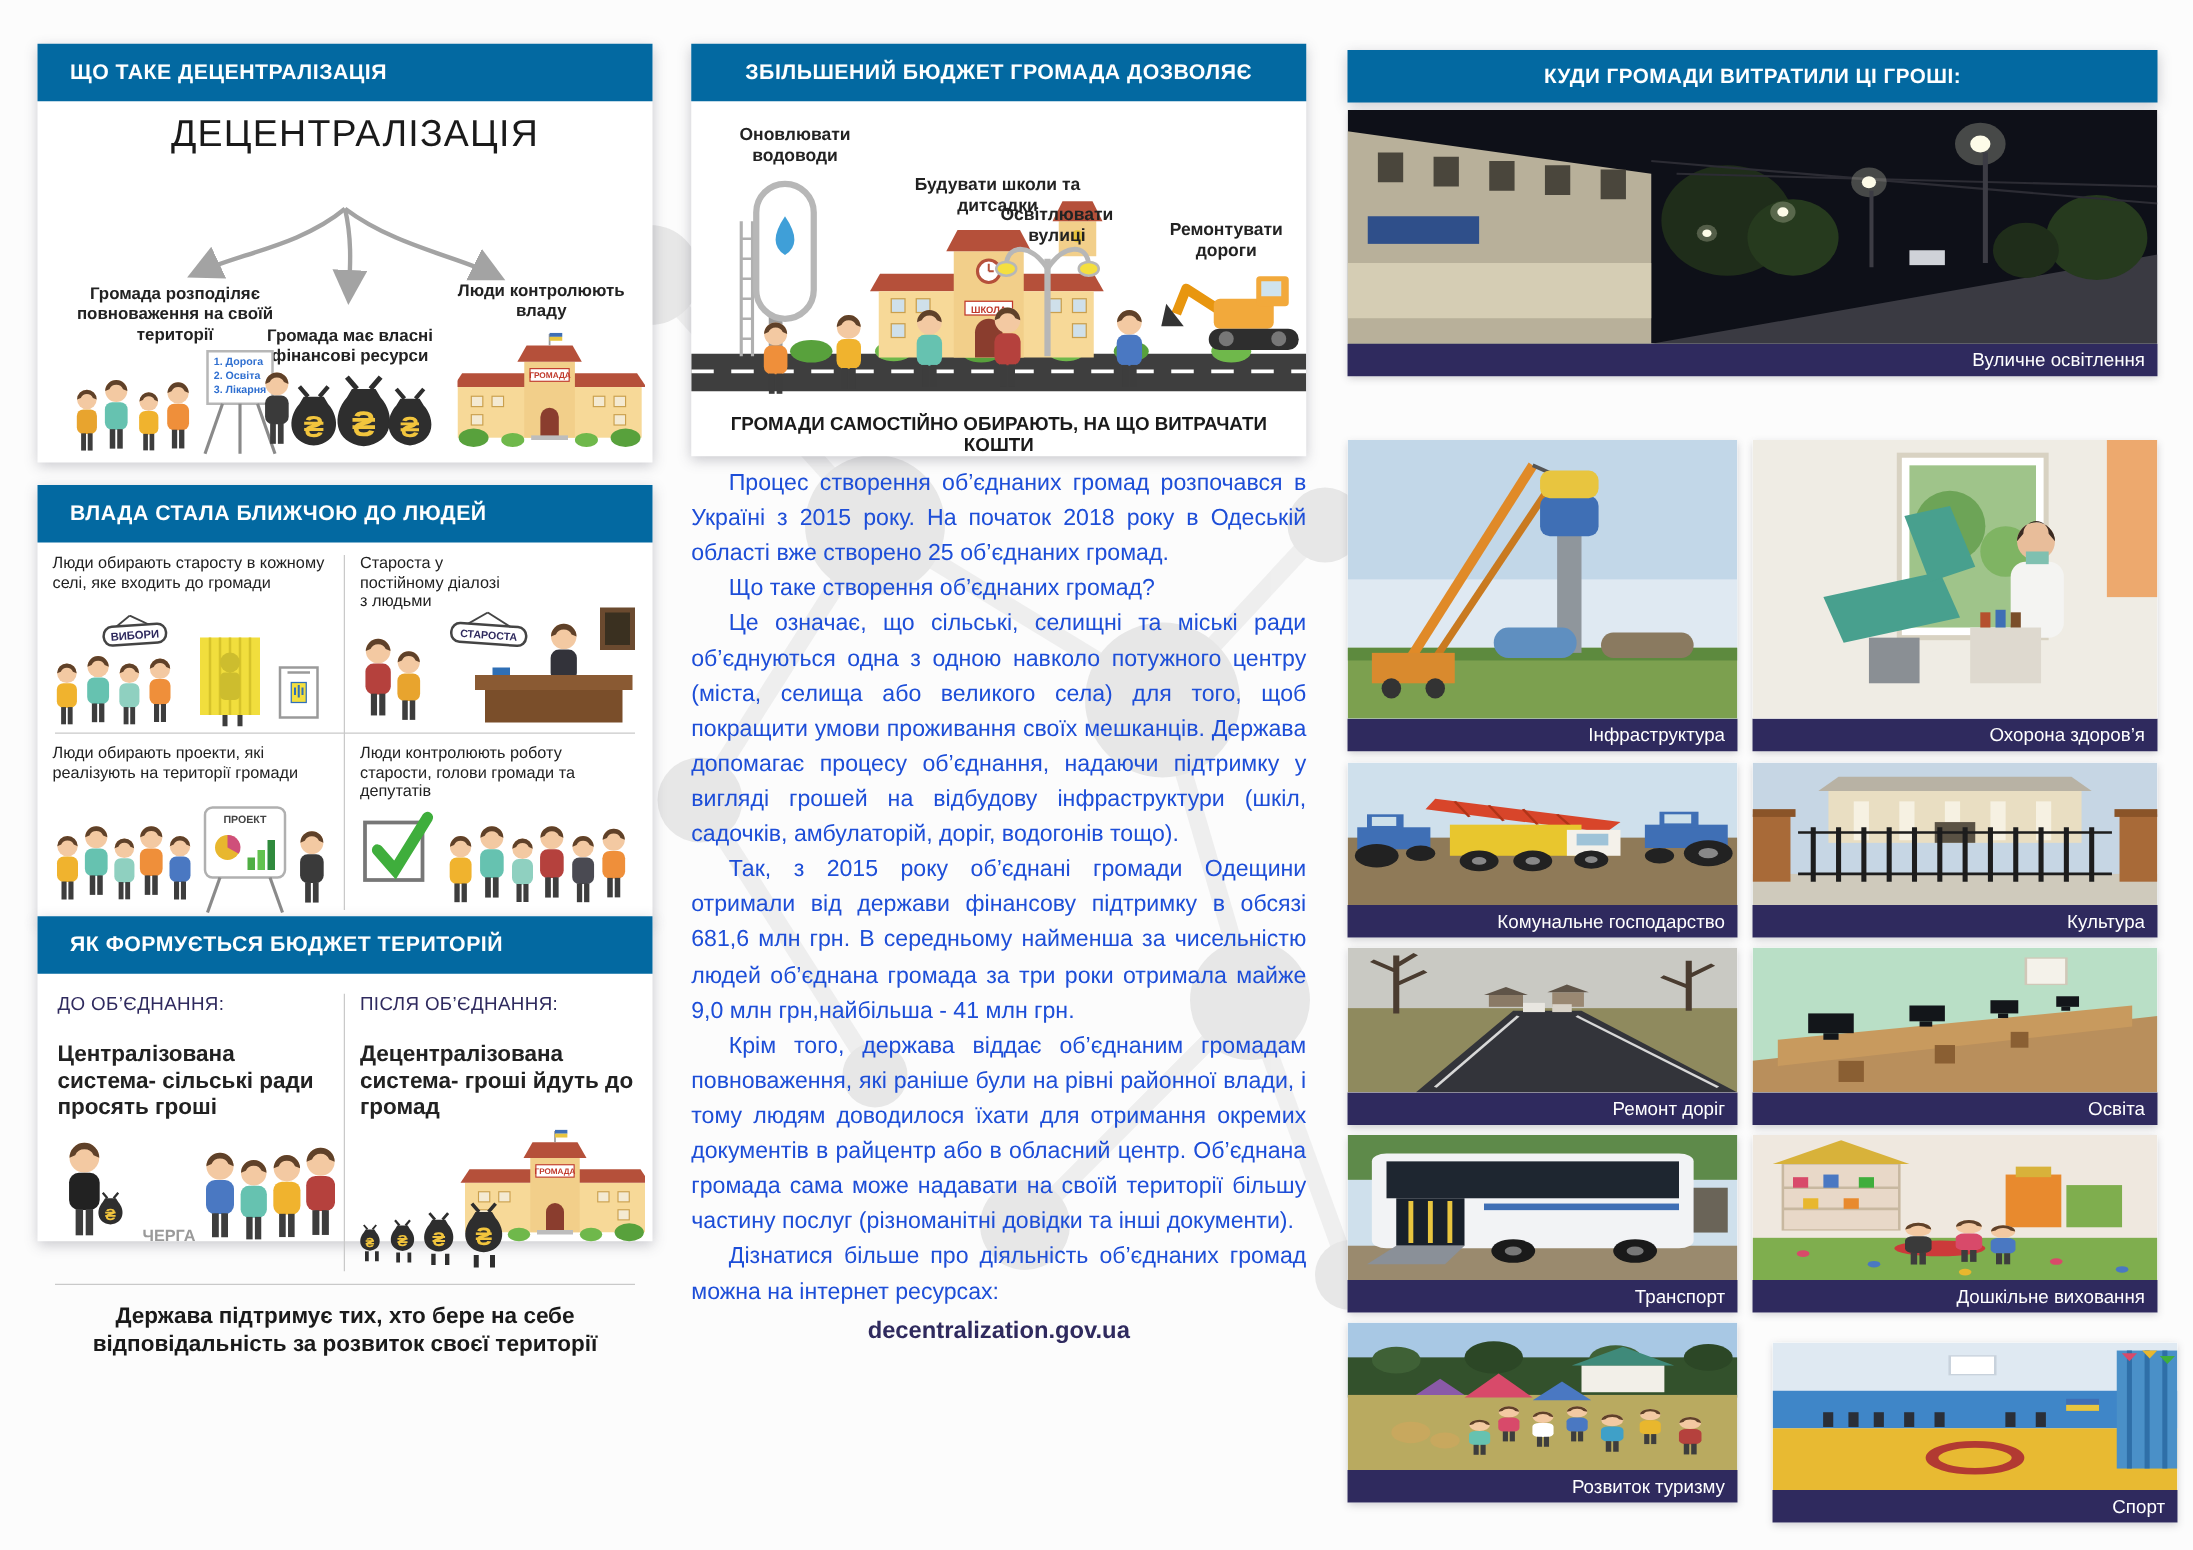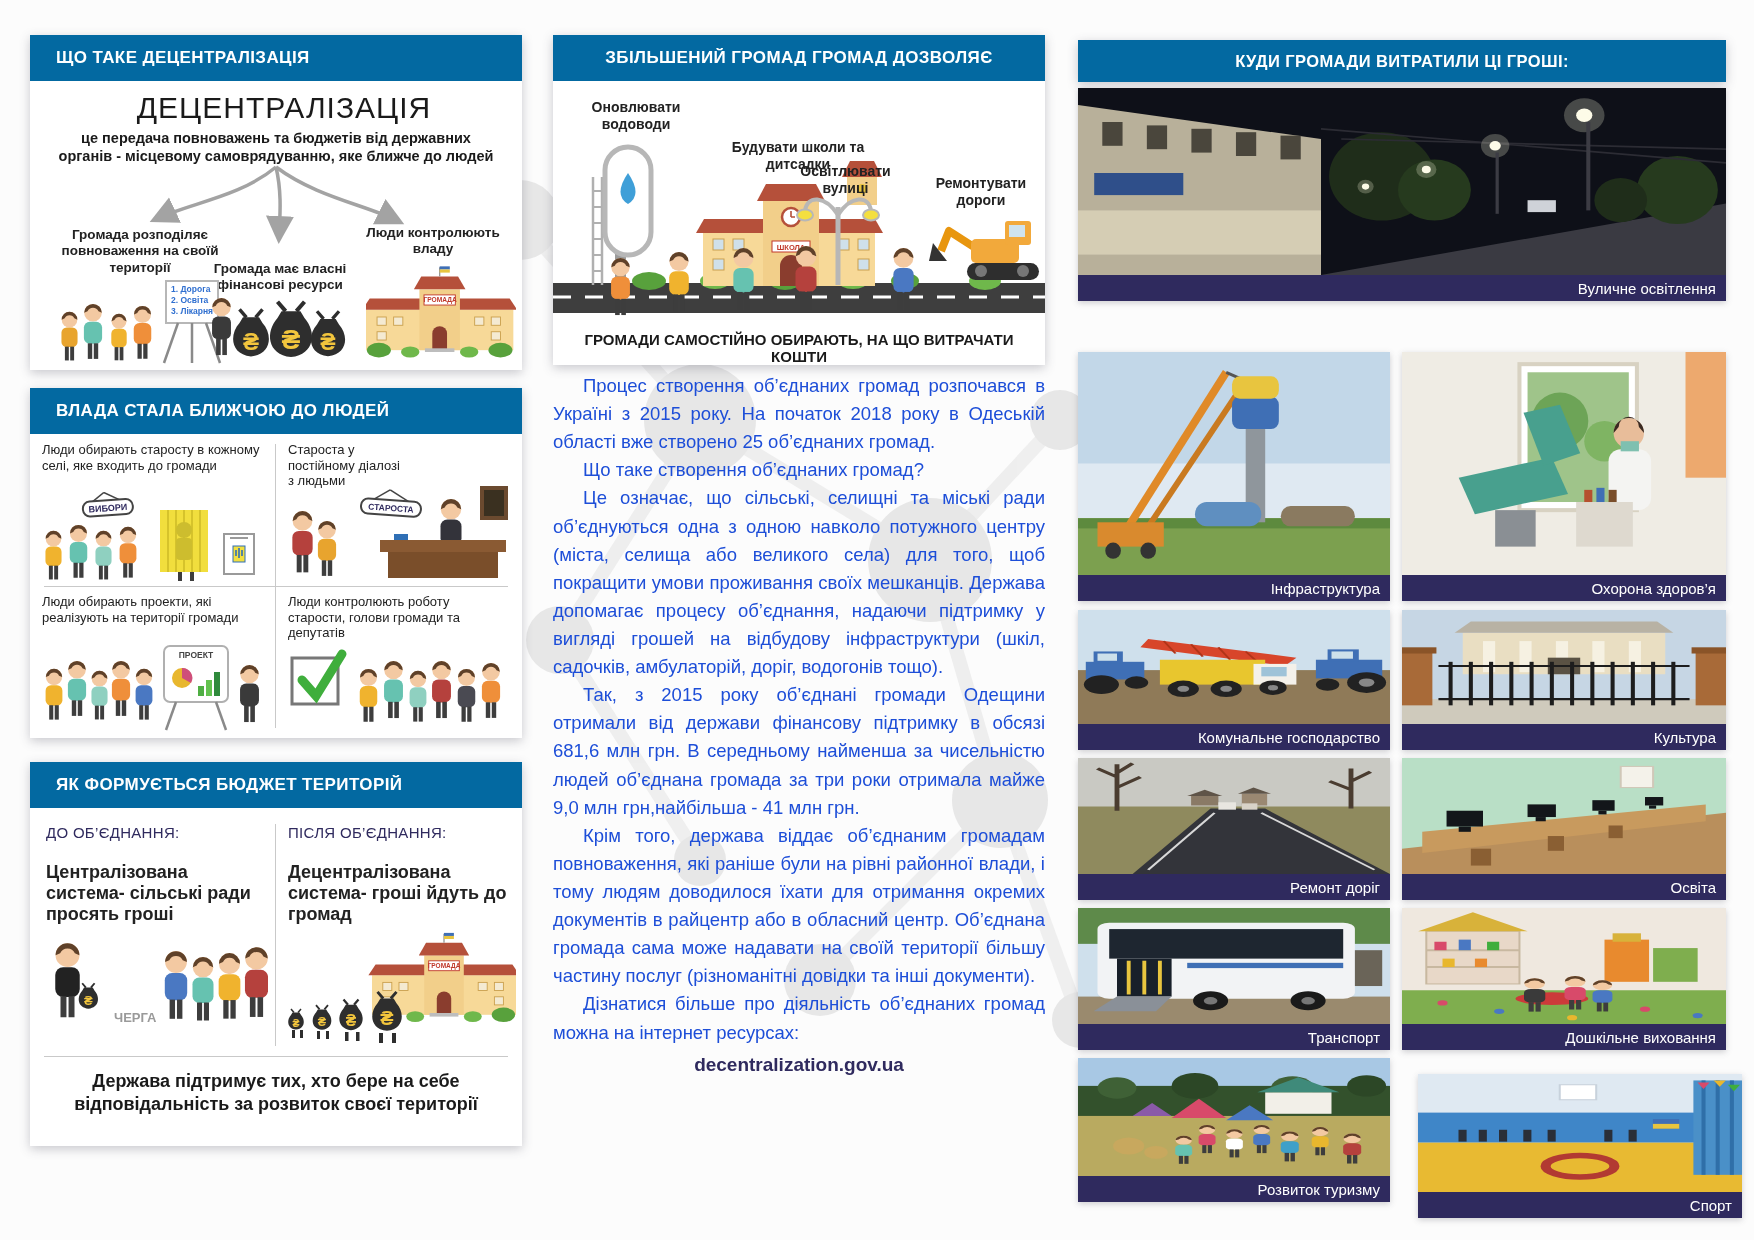--- a/index.html
+++ b/index.html
@@ -96,21 +96,20 @@
       <circle cx="1000" cy="800" r="48"></circle>
     <circle cx="820" cy="980" r="36"></circle>
       <circle cx="1080" cy="1020" r="28"></circle>
     <circle cx="700" cy="860" r="26"></circle>
   </g>
 </svg>
 
 <section class="card" style="left:30px;top:35px;width:492px;height:335px">
   <div class="hbar">ЩО ТАКЕ ДЕЦЕНТРАЛІЗАЦІЯ</div>
   <div class="abs ctr" style="left:16px;right:0;top:56px;font-size:30px;font-weight:400;letter-spacing:1px">ДЕЦЕНТРАЛІЗАЦІЯ</div>
-  <div class="abs ctr b" style="left:26px;width:440px;top:94px;font-size:14.5px;line-height:1.25">це передача повноважень та бюджетів від державних органів - місцевому самоврядуванню, яке ближче до людей</div>
   <svg class="abs" style="left:0;top:128px" width="492" height="86">
     <path d="M246 4 C210 34 160 40 126 56" stroke="#a3a3a3" stroke-width="3.5" fill="none" marker-end="url(#ah)"></path>
     <path d="M246 4 C252 30 250 52 249 74" stroke="#a3a3a3" stroke-width="3.5" fill="none" marker-end="url(#ah)"></path>
     <path d="M246 4 C286 34 336 42 368 58" stroke="#a3a3a3" stroke-width="3.5" fill="none" marker-end="url(#ah)"></path>
   </svg>
   <div class="abs branch" style="left:24px;top:192px;width:172px">Громада розподіляє повноваження на своїй території</div>
   <div class="abs branch" style="left:330px;top:190px;width:146px">Люди контролюють владу</div>
   <div class="abs branch" style="left:160px;top:226px;width:180px">Громада має власні фінансові ресурси</div>
   <svg class="abs" style="left:28px;top:240px" width="180" height="92" viewBox="0 0 180 92">
     <rect x="108" y="6" width="52" height="42" fill="#fff" stroke="#b7b7b7" stroke-width="2"></rect>
@@ -215,21 +214,21 @@
     <path d="M18 36 L32 52 L58 10" stroke="#3fae3c" stroke-width="9" fill="none" stroke-linecap="round"></path>
     <use href="#prs" transform="translate(72,24) scale(1.25)" style="color:#f0b32e"></use>
     <use href="#prs" transform="translate(96,16) scale(1.35)" style="color:#66c2b0"></use>
     <use href="#prs" transform="translate(122,26) scale(1.2)" style="color:#8fd0c0"></use>
     <use href="#prs" transform="translate(144,16) scale(1.35)" style="color:#b5413d"></use>
     <use href="#prs" transform="translate(170,24) scale(1.25)" style="color:#4a4a52"></use>
     <use href="#prs" transform="translate(194,18) scale(1.3)" style="color:#ef8f3a"></use>
   </svg>
 </section>
 
-<section class="card" style="left:30px;top:762px;width:492px;height:384px">
+<section class="card" style="left:30px;top:733px;width:492px;height:260px">
   <div class="hbar">ЯК ФОРМУЄТЬСЯ БЮДЖЕТ ТЕРИТОРІЙ</div>
   <div class="divline" style="left:245px;top:62px;width:1px;height:222px"></div>
   <div class="divline" style="left:14px;top:294px;width:464px;height:1px"></div>
 
   <div class="abs p3label" style="left:16px;top:62px">ДО ОБ’ЄДНАННЯ:</div>
   <div class="abs p3title" style="left:16px;top:86px;width:222px">Централізована система- сільські ради просять гроші</div>
   <svg class="abs" style="left:12px;top:168px" width="226" height="118" viewBox="0 0 226 118">
     <use href="#prs" transform="translate(8,12) scale(1.75)" style="color:#222"></use>
     <use href="#bag" transform="translate(34,52) scale(0.62)"></use>
     <text x="72" y="92" font-size="13" font-weight="bold" fill="#9a9a9a">ЧЕРГА</text>
@@ -257,21 +256,21 @@
       <use href="#bag" transform="translate(84,66) scale(0.95)"></use>
       <rect x="95" y="109" width="4" height="10" fill="#2e2e2e"></rect>
         <rect x="108" y="109" width="4" height="10" fill="#2e2e2e"></rect>
     </g>
   </svg>
 
   <div class="abs ctr b" style="left:26px;top:308px;width:440px;font-size:18px;line-height:1.3">Держава підтримує тих, хто бере на себе відповідальність за розвиток своєї території</div>
 </section>
 
 <section class="card" style="left:553px;top:35px;width:492px;height:330px">
-  <div class="hbar center">ЗБІЛЬШЕНИЙ ГРОМАД ГРОМАД ДОЗВОЛЯЄ</div>
+  <div class="hbar center">ЗБІЛЬШЕНИЙ БЮДЖЕТ ГРОМАДА ДОЗВОЛЯЄ</div>
   <div class="mlabel" style="left:18px;top:64px;width:130px">Оновлювати водоводи</div>
   <div class="mlabel" style="left:150px;top:104px;width:190px">Будувати школи та дитсадки</div>
   <div class="mlabel" style="left:230px;top:128px;width:125px">Освітлювати вулиці</div>
   <div class="mlabel" style="left:372px;top:140px;width:112px">Ремонтувати дороги</div>
   <svg class="abs" style="left:0;top:46px" width="492" height="242" viewBox="0 0 492 242">
     <rect x="0" y="202" width="492" height="30" fill="#3e3e3e"></rect>
     <line x1="0" y1="216" x2="492" y2="216" stroke="#fff" stroke-width="3" stroke-dasharray="18 14"></line>
     <ellipse cx="96" cy="200" rx="17" ry="9" fill="#58a13c"></ellipse>
       <ellipse cx="162" cy="200" rx="15" ry="8" fill="#6fb84b"></ellipse>
     <ellipse cx="232" cy="200" rx="16" ry="9" fill="#58a13c"></ellipse>

